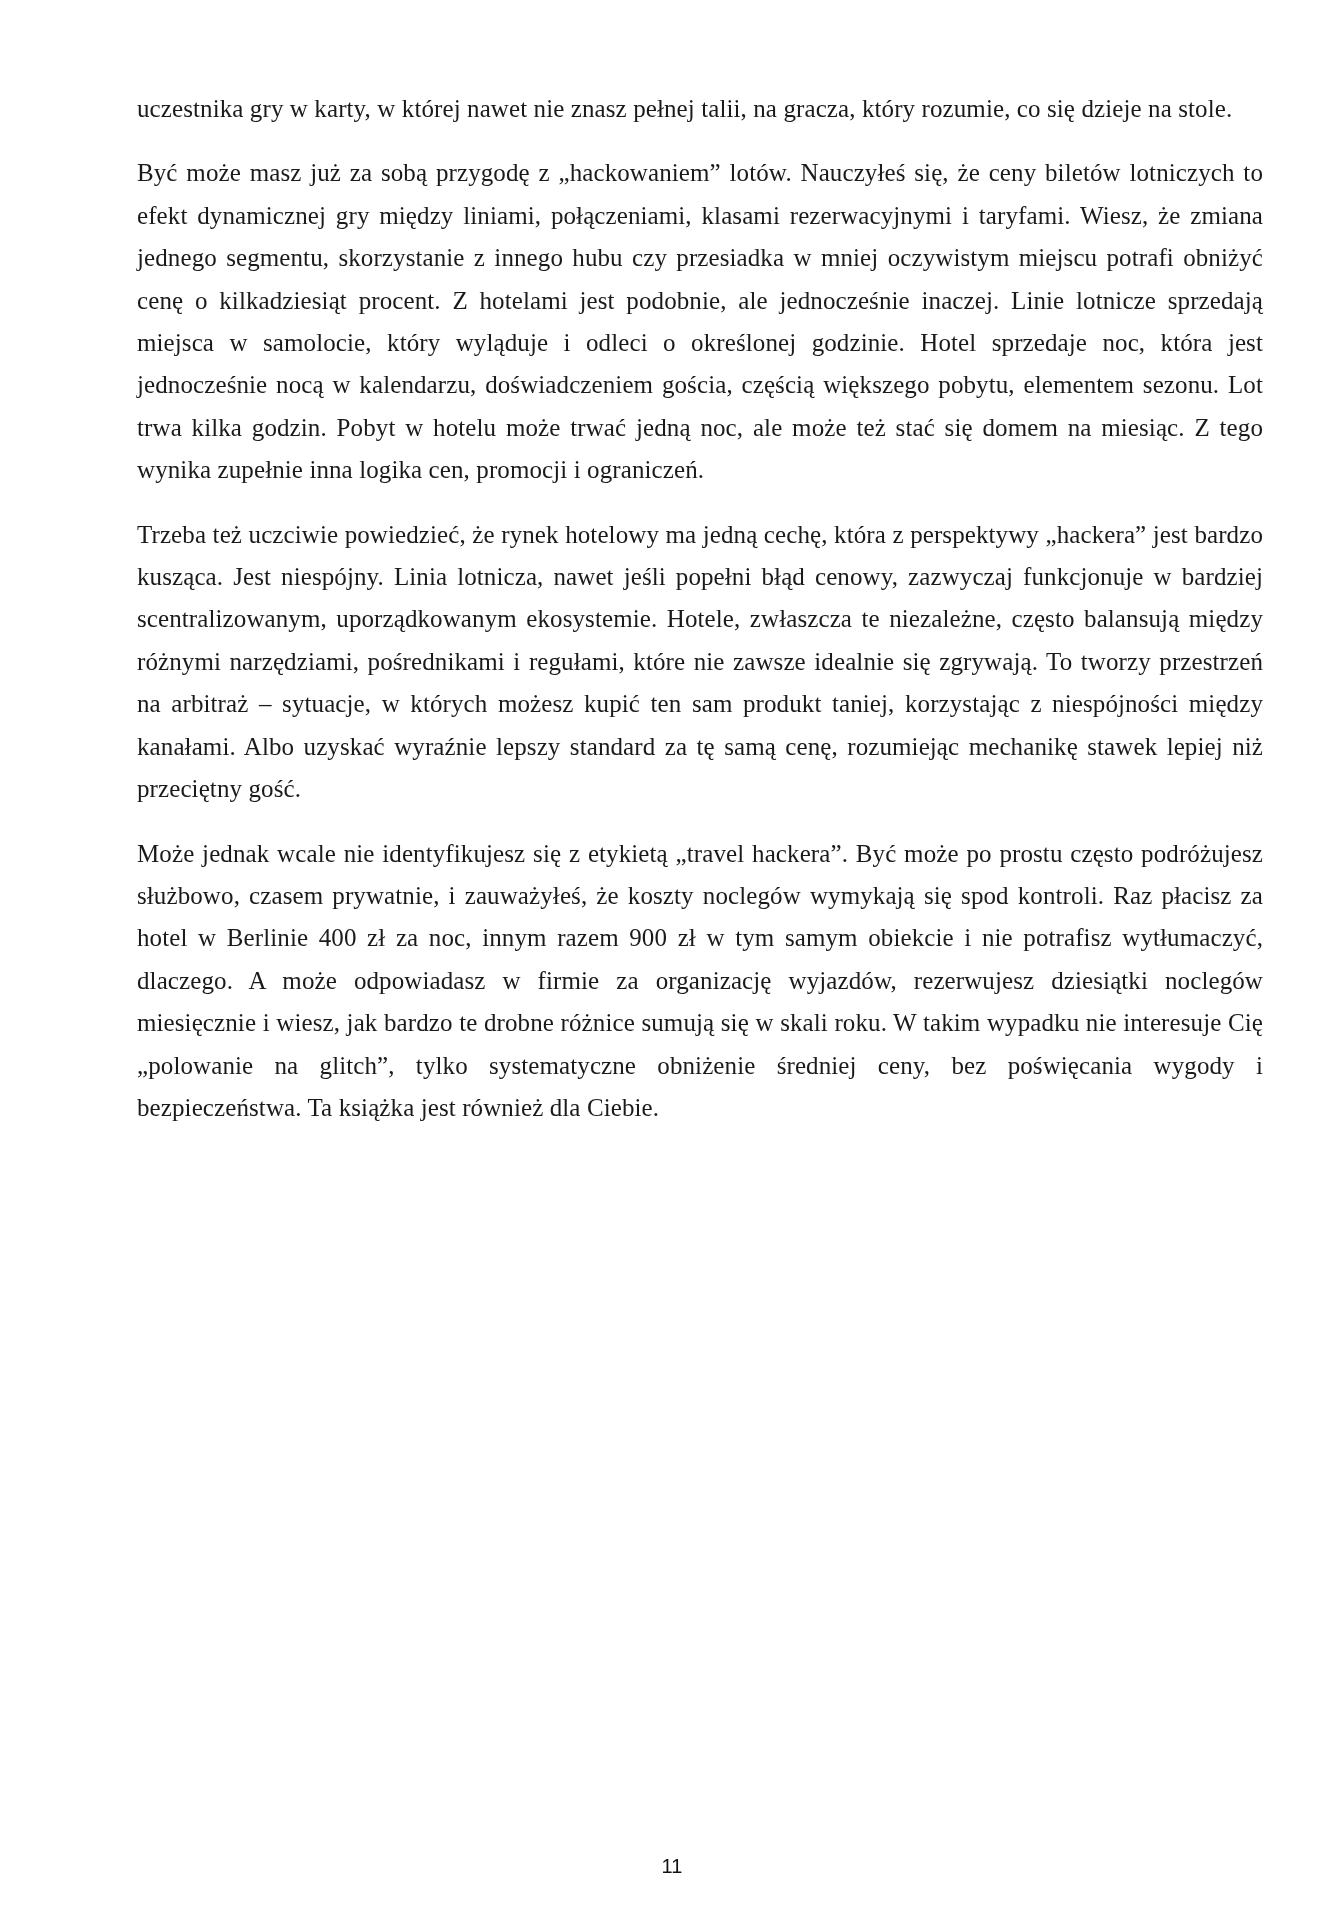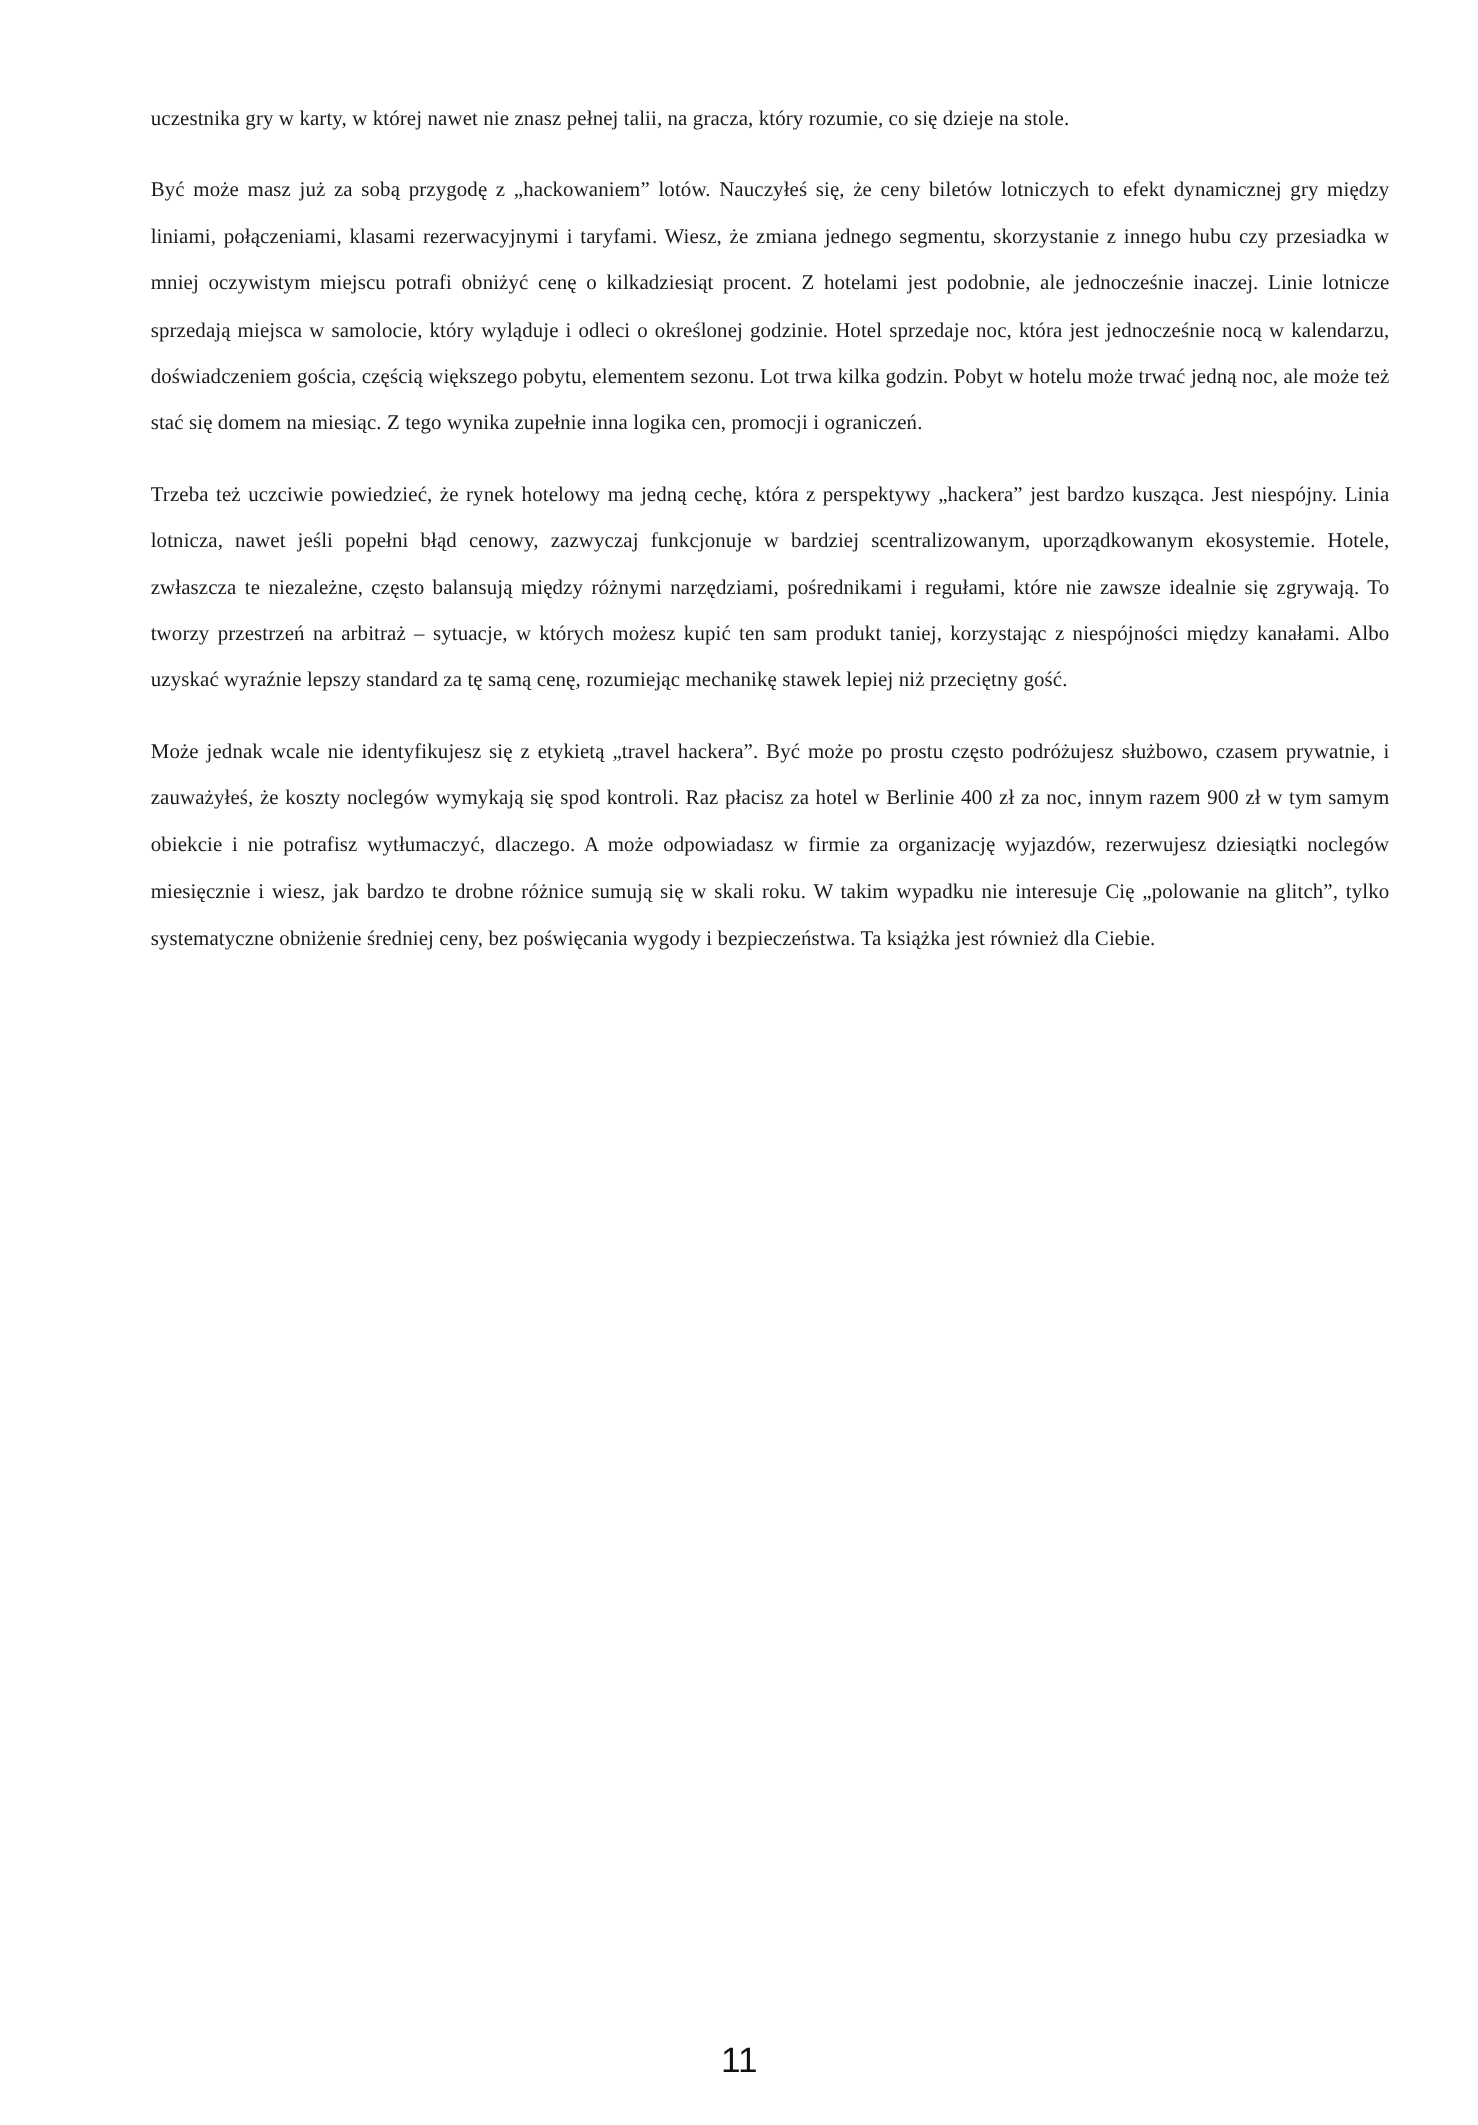--- a/index.html
+++ b/index.html
@@ -14,35 +14,35 @@
       overflow: hidden;
     }
     .page {
       position: absolute;
       left: 137px;
       top: 88px;
       width: 1126px;
     }
     .para {
       font-family: "Liberation Serif", "DejaVu Serif", serif;
-      font-size: 19px;
+      font-size: 25px;
       line-height: 42.4px;
       color: #1a1a1a;
       text-align: justify;
       margin: 0 0 22px 0;
       letter-spacing: 0.1px;
     }
     .page-number {
       position: absolute;
       left: 0;
       width: 1344px;
       top: 1855px;
       text-align: center;
       font-family: "Liberation Sans", "DejaVu Sans", sans-serif;
-      font-size: 32px;
+      font-size: 20px;
       color: #111111;
     }
   </style>
 </head>
 <body>
 
 <div class="page">
   <p class="para">uczestnika gry w karty, w której nawet nie znasz pełnej talii, na gracza, który rozumie, co się dzieje na stole.</p>
   <p class="para">Być może masz już za sobą przygodę z „hackowaniem” lotów. Nauczyłeś się, że ceny biletów lotniczych to efekt dynamicznej gry między liniami, połączeniami, klasami rezerwacyjnymi i taryfami. Wiesz, że zmiana jednego segmentu, skorzystanie z innego hubu czy przesiadka w mniej oczywistym miejscu potrafi obniżyć cenę o kilkadziesiąt procent. Z hotelami jest podobnie, ale jednocześnie inaczej. Linie lotnicze sprzedają miejsca w samolocie, który wyląduje i odleci o określonej godzinie. Hotel sprzedaje noc, która jest jednocześnie nocą w kalendarzu, doświadczeniem gościa, częścią większego pobytu, elementem sezonu. Lot trwa kilka godzin. Pobyt w hotelu może trwać jedną noc, ale może też stać się domem na miesiąc. Z tego wynika zupełnie inna logika cen, promocji i ograniczeń.</p>
   <p class="para">Trzeba też uczciwie powiedzieć, że rynek hotelowy ma jedną cechę, która z perspektywy „hackera” jest bardzo kusząca. Jest niespójny. Linia lotnicza, nawet jeśli popełni błąd cenowy, zazwyczaj funkcjonuje w bardziej scentralizowanym, uporządkowanym ekosystemie. Hotele, zwłaszcza te niezależne, często balansują między różnymi narzędziami, pośrednikami i regułami, które nie zawsze idealnie się zgrywają. To tworzy przestrzeń na arbitraż – sytuacje, w których możesz kupić ten sam produkt taniej, korzystając z niespójności między kanałami. Albo uzyskać wyraźnie lepszy standard za tę samą cenę, rozumiejąc mechanikę stawek lepiej niż przeciętny gość.</p>

